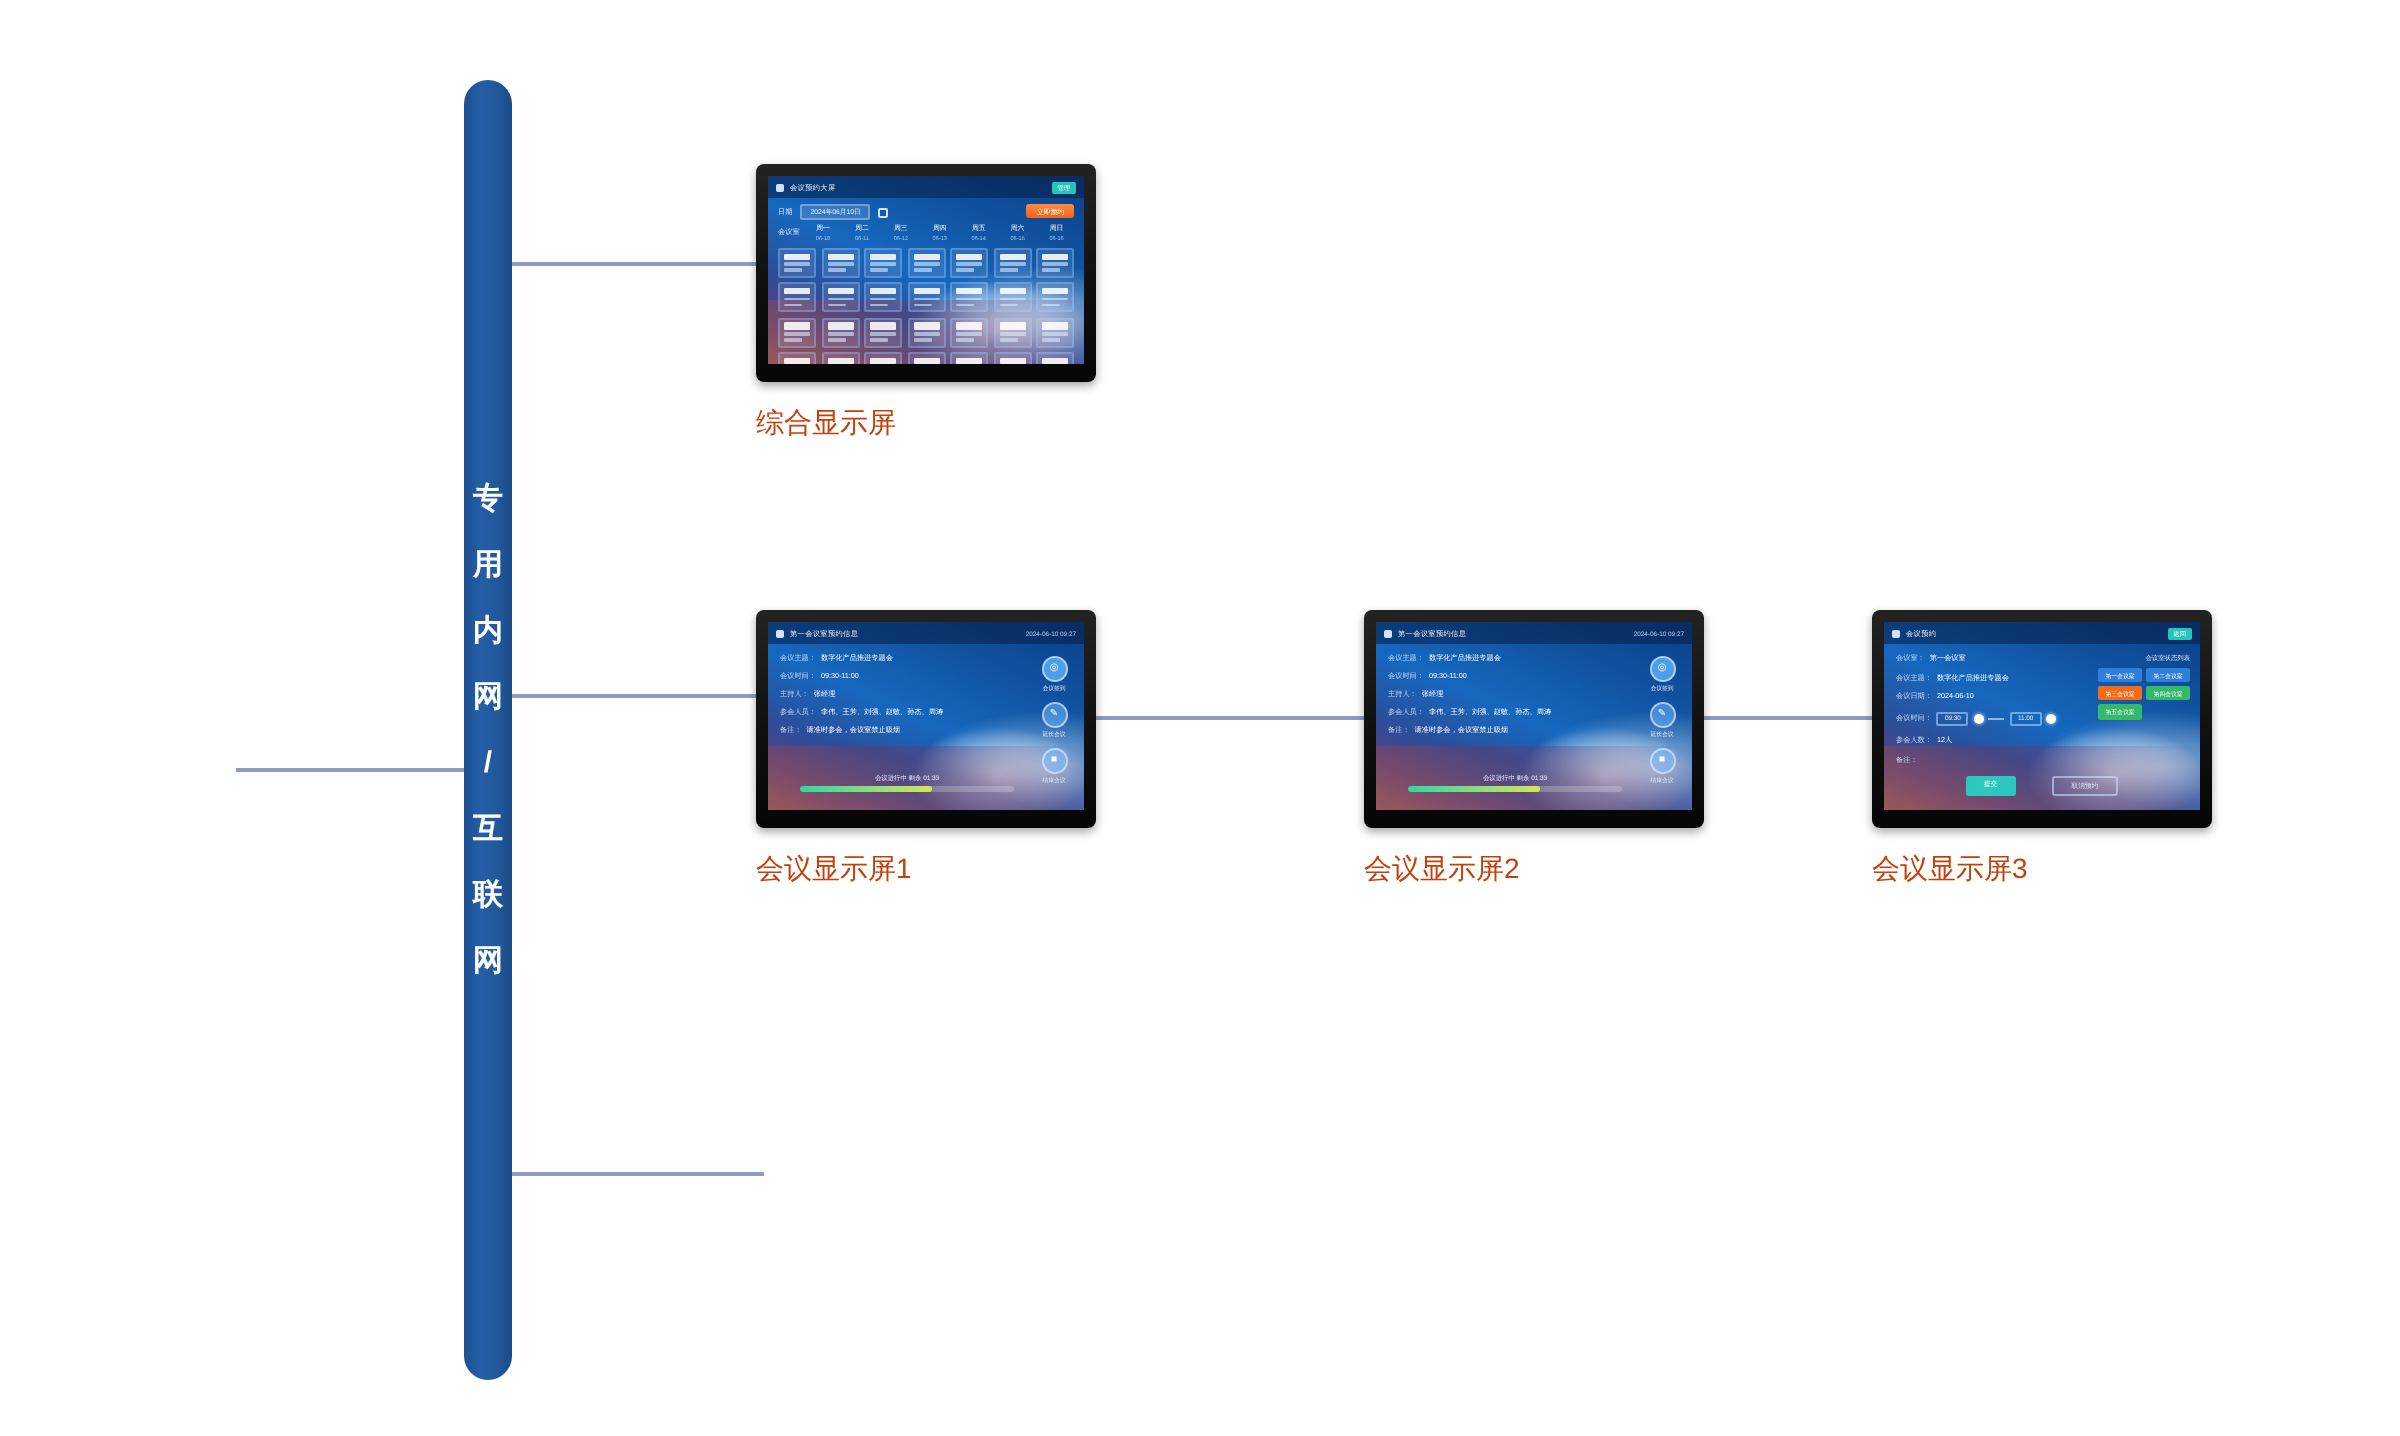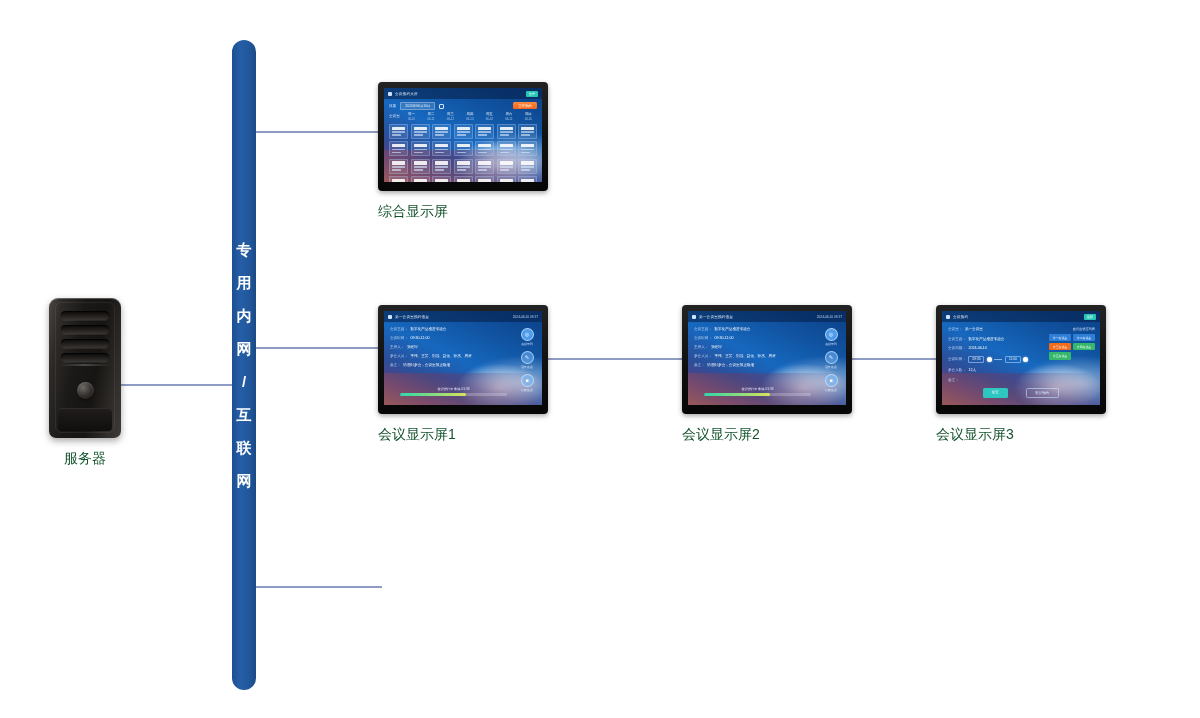--- a/index.html
+++ b/index.html
@@ -101,21 +101,21 @@
   .server-panel {
     position: absolute;
     left: 9px; right: 9px; top: 110px; bottom: 7px;
     border-radius: 4px;
     background: linear-gradient(180deg,#201d1b,#100f0e);
     box-shadow: inset 0 1px 1px rgba(255,255,255,.08);
   }
   .node-caption {
     margin-top: 12px;
     font-size: 14px;
-    color: #14532d;
+    color: #c2410c;
     white-space: nowrap;
   }
 
   
   .monitor {
     position: absolute;
   }
   .bezel {
     position: relative;
     background: linear-gradient(180deg,#232323 0%,#111111 52%,#060606 100%);
@@ -428,34 +428,20 @@
     <span>专</span>
     <span>用</span>
     <span>内</span>
     <span>网</span>
     <span>/</span>
     <span>互</span>
     <span>联</span>
     <span>网</span>
   </div>
 
-  <div id="server-node">
-    <div class="server-tower">
-      <div class="vents">
-        <div class="vent"></div>
-        <div class="vent"></div>
-        <div class="vent"></div>
-        <div class="vent"></div>
-      </div>
-      <div class="server-mid"></div>
-      <div class="server-knob"></div>
-      <div class="server-panel"></div>
-    </div>
-    <div class="node-caption">服务器</div>
-  </div>
 
   <div class="monitor" style="left:378px; top:82px; width:170px;">
     <div class="bezel">
       <div class="screen" style="height:94px;">
         <div class="glow"></div>
         <div class="ui">
 
           <div class="titlebar">
             <div class="tb-dot"></div>
             <div class="tb-title">会议预约大屏</div>

